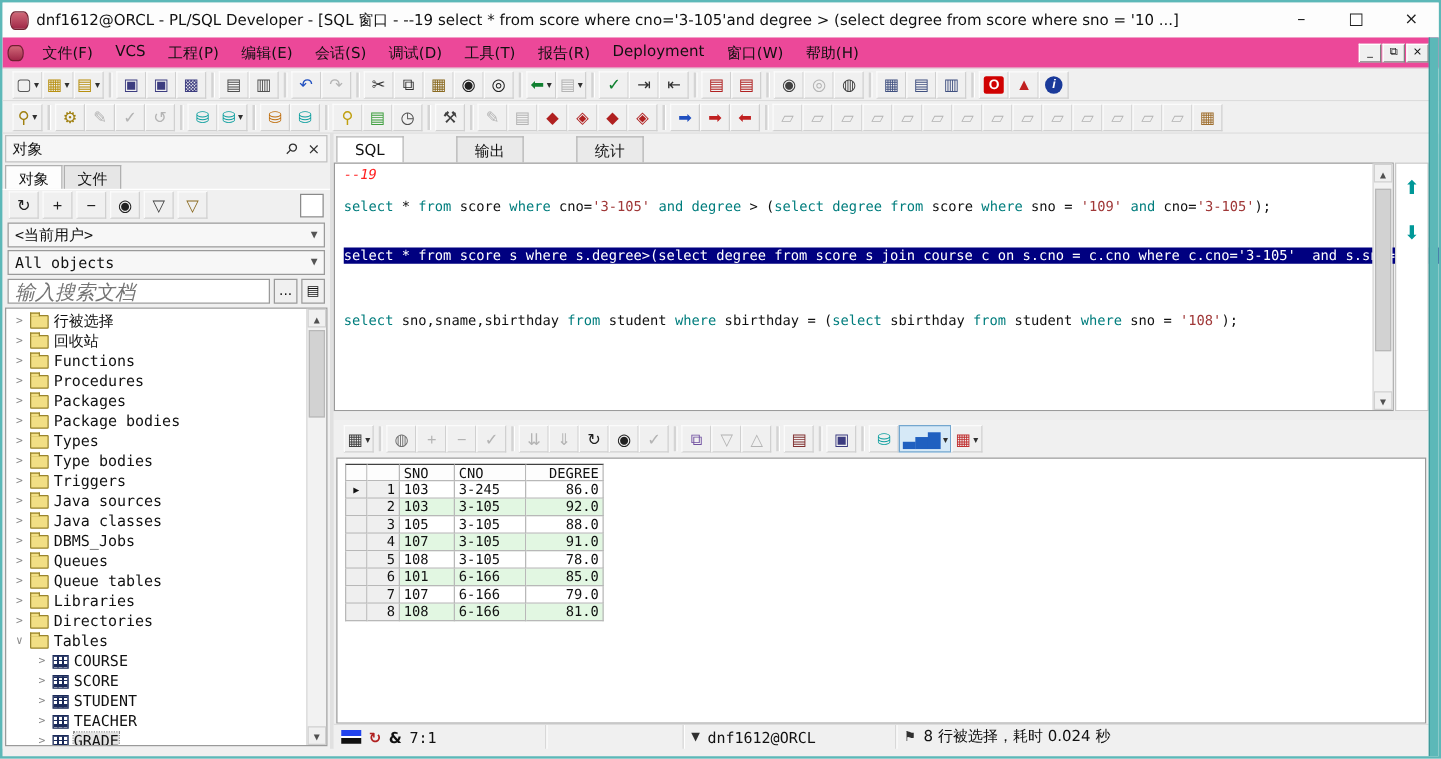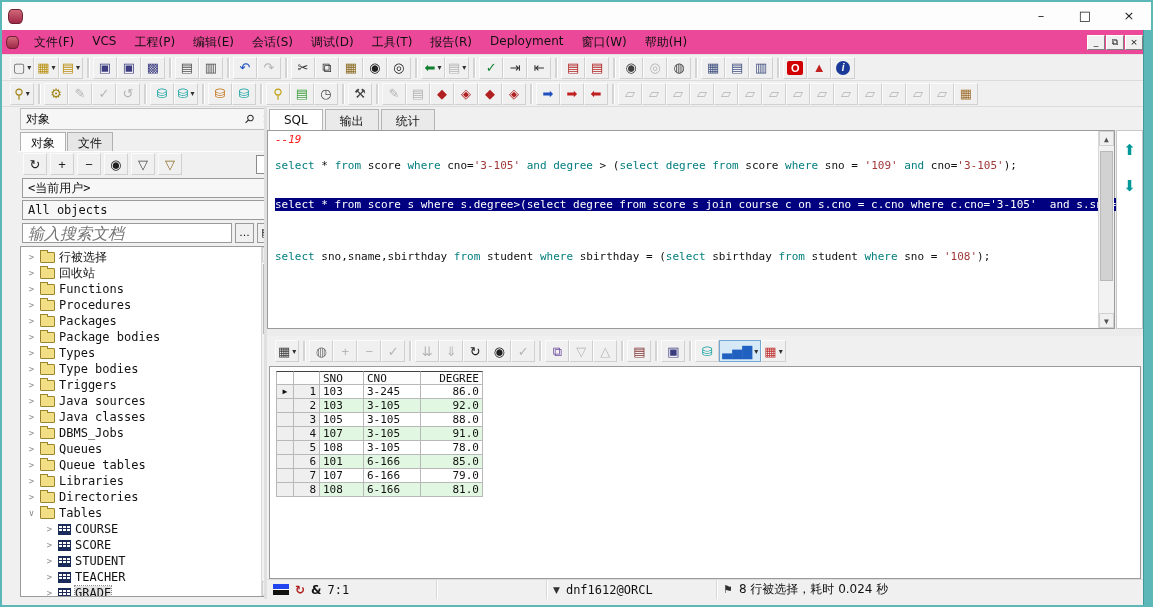--- a/index.html
+++ b/index.html
@@ -27,21 +27,21 @@
   .tb-btn { height:22px; min-width:24px; display:inline-flex; align-items:center; justify-content:center; background:#f0f0f0; border:1px solid #f0f0f0; border-top-color:#fbfbfb; border-left-color:#fbfbfb; border-right-color:#d0d0d0; border-bottom-color:#d0d0d0; font-size:13px; padding:0 2px; }
   .tb-btn.disabled .tb-glyph { color:#b4b4b4 !important; }
   .tb-btn.pressed { background:#d6e9f7; border:1px solid #74a7cf; }
   .tb-glyph { line-height:1; }
   .dd { font-size:8px; margin-left:2px; color:#303030; }
   .tb-sep { width:2px; height:20px; background:#d4d4d4; box-shadow:1px 0 0 #ffffff; margin:0 4px; }
   .oracle-glyph { background:#d00000; color:#fff; font-weight:bold; width:16px; height:14px; line-height:14px; border-radius:2px; font-size:11px; text-align:center; }
   .info-glyph { background:#1a3a9a; color:#fff; border-radius:50%; width:14px; height:14px; line-height:14px; font-size:10px; font-style:italic; text-align:center; font-weight:bold; }
 
   
-  #sidebar { position:absolute; left:16px; top:105px; width:262px; bottom:6px; background:#f0f0f0; }
+  #sidebar { position:absolute; left:0; top:105px; width:262px; bottom:6px; background:#f0f0f0; }
   .v-split { position:absolute; left:262px; top:105px; width:3px; bottom:6px; background:#e0e0e0; }
   .panel-header { height:22px; margin:1px 2px 0 2px; display:flex; align-items:center; padding:0 5px; border:1px solid #c0c0c0; background:#f6f6f6; }
   .panel-header .sp { margin-left:auto; display:flex; gap:8px; align-items:center; }
   .pin-icon { display:inline-block; transform:rotate(45deg); font-size:12px; color:#303030; }
   .x-icon { font-size:12px; color:#303030; }
   .sb-tabs { display:flex; margin:2px 2px 0 2px; height:19px; }
   .sb-tab { padding:2px 10px; border:1px solid #b0b0b0; border-bottom:none; background:#e6e6e6; margin-right:1px; }
   .sb-tab.active { background:#fdfdfd; font-weight:normal; }
   .sb-toolbar { height:25px; display:flex; align-items:center; gap:3px; padding:2px 5px; border-top:1px solid #fff; }
   .sb-check { width:19px; height:19px; background:#fff; border:1px solid #8a8a8a; margin-left:auto; }
@@ -61,21 +61,21 @@
     background: repeating-linear-gradient(90deg, transparent 0 3px, #1a2a5a 3px 4px),
                 repeating-linear-gradient(0deg, #1a2a5a 0 3px, transparent 3px 5px, #1a2a5a 5px 6px, transparent 6px 8px, #1a2a5a 8px 9px, transparent 9px 11px), #fff; }
   .vsb { position:absolute; right:0; top:0; bottom:0; width:16px; background:#f2f2f2; border-left:1px solid #d8d8d8; }
   .vsb .arr { height:15px; text-align:center; font-size:8px; color:#505050; line-height:15px; background:#f0f0f0; border:1px solid #d0d0d0; }
   .vsb .arr.bottom { position:absolute; bottom:0; left:0; right:0; }
   .vsb .thumb { position:absolute; left:1px; right:1px; background:#d2d2d2; border:1px solid #b8b8b8; }
 
   
   #main { position:absolute; left:265px; top:105px; right:8px; bottom:6px; }
   .right-strip { position:absolute; top:28px; right:0; width:8px; bottom:0; background:#5cb8b8; border-left:1px solid #3f9a9a; }
-  .ed-tabs { position:absolute; top:0; left:0; right:0; height:23px; display:flex; background:#f0f0f0; padding-left:2px; align-items:flex-end; }
+  .ed-tabs { position:absolute; top:0; left:0; right:0; height:23px; display:flex; background:#f0f0f0; padding-left:2px; align-items:flex-end;gap:40px; }
   .ed-tab { padding:3px 14px 3px 14px; border:1px solid #b4b4b4; border-bottom:none; background:#eaeaea; margin-right:2px; height:21px; }
   .ed-tab.active { background:#fff; }
   .editor { position:absolute; top:23px; left:0; width:848px; height:199px; background:#fff; border:1px solid #9a9a9a; font-family:"DejaVu Sans Mono", monospace; font-size:11px; }
   .ed-code { position:absolute; left:7px; top:2px; right:20px; }
   .ed-line { height:13px; line-height:13px; white-space:pre; }
   .tok-kw { color:#007d7d; }
   .tok-st { color:#a03838; }
   .tok-cm { color:#ff2020; font-style:italic; }
   .tok-pl { color:#101010; }
   .tok-sel { background:#000080; color:#ffffff; }
@@ -106,20 +106,21 @@
   .conn-arrow { font-size:9px; color:#303030; }
   .pin-msg-icon { font-size:11px; color:#303030; }
 </style>
 </head>
 <body>
 
 <div class="window">
 
   <div class="titlebar">
     <span class="app-icon"></span>
+    <span class="title-text">dnf1612@ORCL - PL/SQL Developer - [SQL 窗口 - --19 select * from score where cno='3-105'and degree &gt; (select degree from score where sno = '10 ...]</span>
     <span class="win-controls">
       <span class="win-btn">–</span>
       <span class="win-btn">□</span>
       <span class="win-btn close">×</span>
     </span>
   </div>
 
   <div class="menubar">
     <span class="app-icon" style="width:13px;height:13px;"></span>
     <span style="display:flex;">

